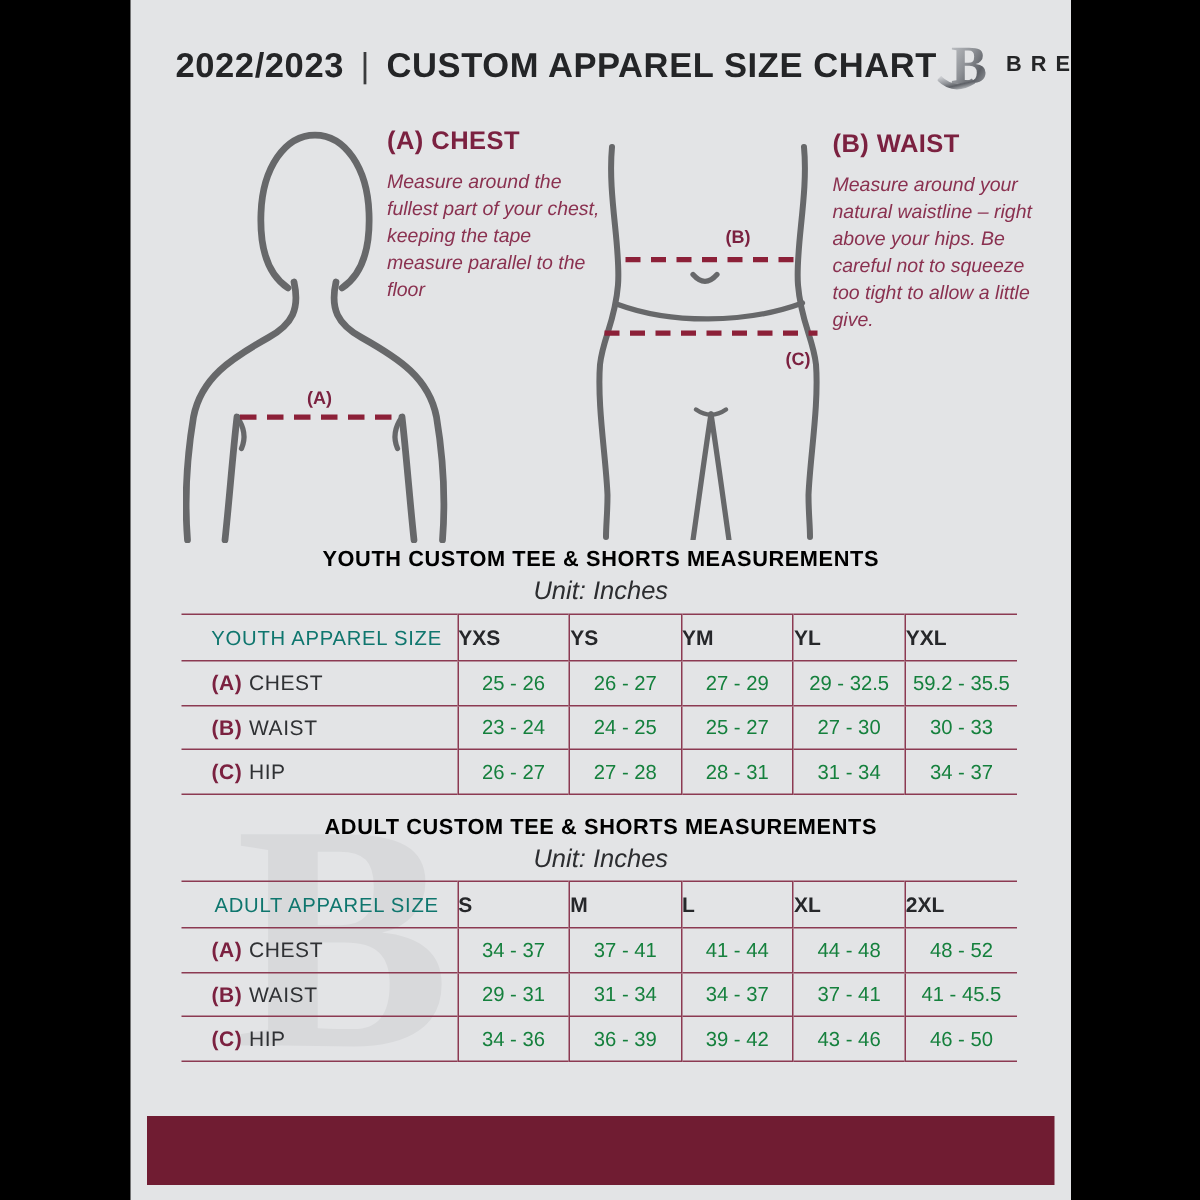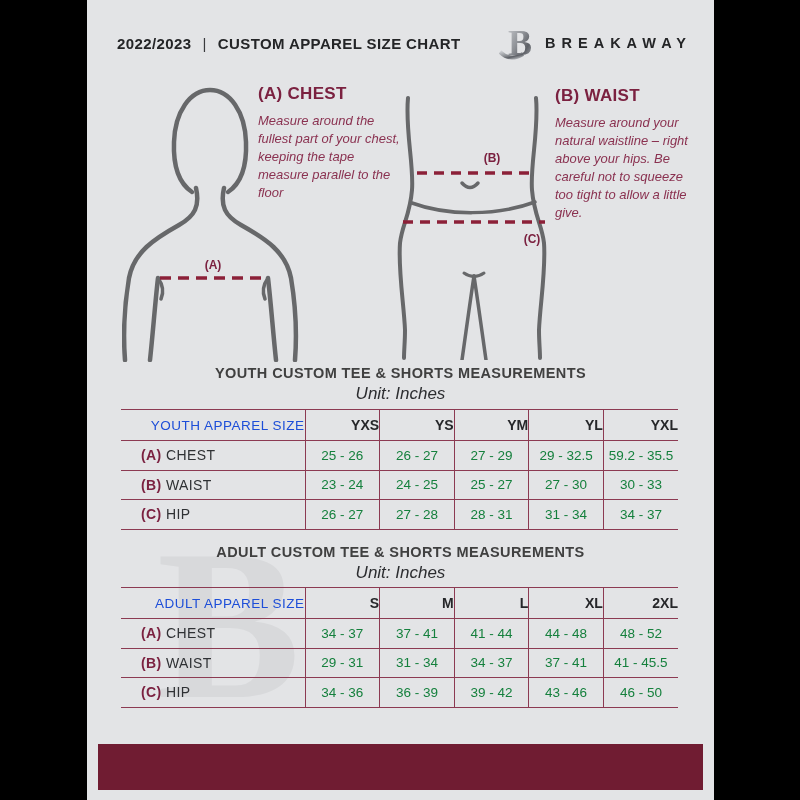--- a/index.html
+++ b/index.html
@@ -14,21 +14,21 @@
     position:absolute; left:87px; top:0; width:627px; height:800px;
     background:#e3e4e6; overflow:hidden;
   }
   
   .header {
     position:absolute; top:22px; left:30px; right:22px;
     display:flex; justify-content:space-between; align-items:center;
   }
   .doc-title {
     display:flex; align-items:center; gap:11px;
-    font-size:15px; font-weight:800; color:#242527; letter-spacing:.4px;
+    font-size:23px; font-weight:800; color:#242527; letter-spacing:.4px;
     white-space:nowrap;
     text-align:center;
   }
   .doc-title .sep { font-weight:400; color:#3a3b3d; }
   .brand-group { display:flex; align-items:center; gap:10px; }
   .brand-name { font-size:14.5px; font-weight:700; letter-spacing:6px; color:#242527; }
   
   .instr { position:absolute; z-index:2; }
   .instr h3 { font-size:17px; font-weight:800; letter-spacing:.3px; color:#7b2140; }
   .instr p {
@@ -38,45 +38,45 @@
   .instr-chest { left:171px; top:84px; width:146px; }
   .instr-waist { left:468px; top:86px; width:142px; }
   .instr-hips  { left:468px; top:221px; width:152px; }
   
   .fig { position:absolute; z-index:1; }
   .fig-torso { left:35px; top:82px; }
   .fig-hips  { left:305px; top:90px; }
   
   .tbl-title {
     position:absolute; left:0; width:100%; text-align:center; z-index:2;
-    font-size:14.5px; font-weight:700; color:#404040; letter-spacing:.4px;
+    font-size:14.5px; font-weight:700; color:#000000; letter-spacing:.4px;
   }
   .tbl-unit {
     position:absolute; left:0; width:100%; text-align:center; z-index:2;
     font-size:17px; font-style:italic; color:#2c2d30;
   }
   .youth-title { top:365px; } .youth-unit { top:384px; }
   .adult-title { top:544px; } .adult-unit { top:563px; }
   
   table {
     position:absolute; left:34px; width:557px; z-index:2;
     border-collapse:collapse; table-layout:fixed;
   }
   .youth-table { top:409px; } .adult-table { top:587px; }
   tr { height:29.5px; }
   tr.hdr { height:31px; }
   tr { border-top:1.5px solid #8c3a52; }
   tr:last-child { border-bottom:1.5px solid #8c3a52; }
   td, th { font-weight:400; }
   td + td, th + th { border-left:1.5px solid #8c3a52; }
   th.size-label {
-    text-align:right; padding-left:10px; font-size:13.5px; letter-spacing:.5px;
-    color:#1d4ed8;
-  }
-  th.size-col { font-size:14px; font-weight:700; color:#26272a; text-align:right; }
+    text-align:center; padding-left:10px; font-size:13.5px; letter-spacing:.5px;
+    color:#0f766e;
+  }
+  th.size-col { font-size:14px; font-weight:700; color:#26272a; text-align:left; }
   td.row-label { text-align:left; padding-left:20px; font-size:14px; color:#2f3134; letter-spacing:.4px; }
   td.row-label b { color:#7b2140; font-weight:800; }
   td.val { text-align:center; font-size:13.5px; color:#15803d; }
   
   .footer-bar {
     position:absolute; left:11px; width:605px; top:744px; height:46px;
     background:#701c32; z-index:3;
   }
   .watermark {
     position:absolute; left:70px; top:517px; z-index:0;

